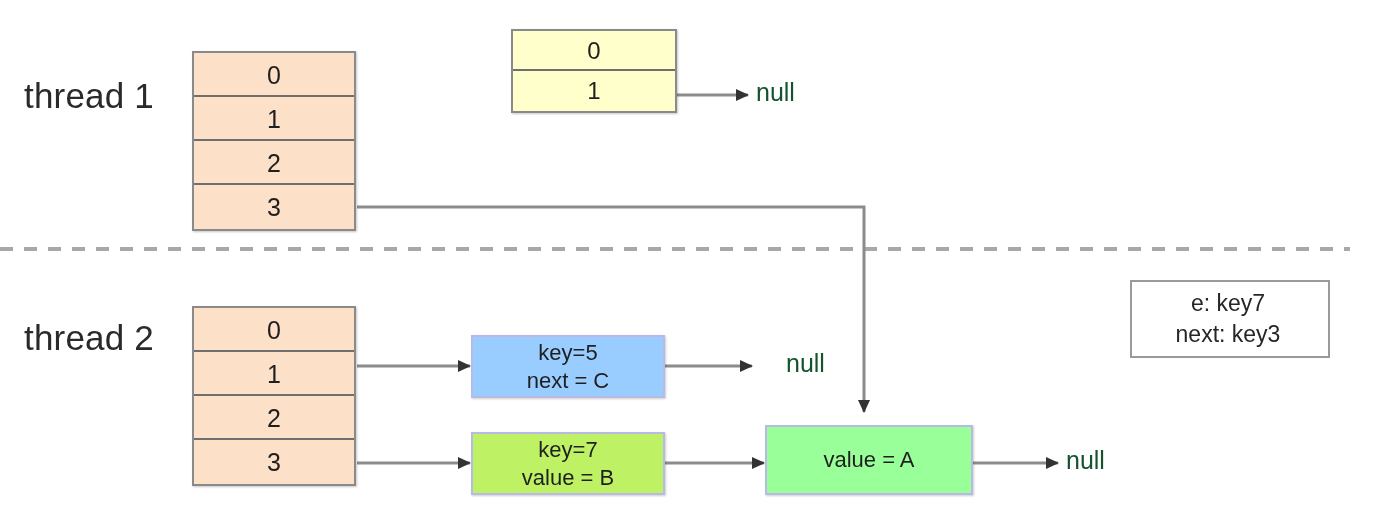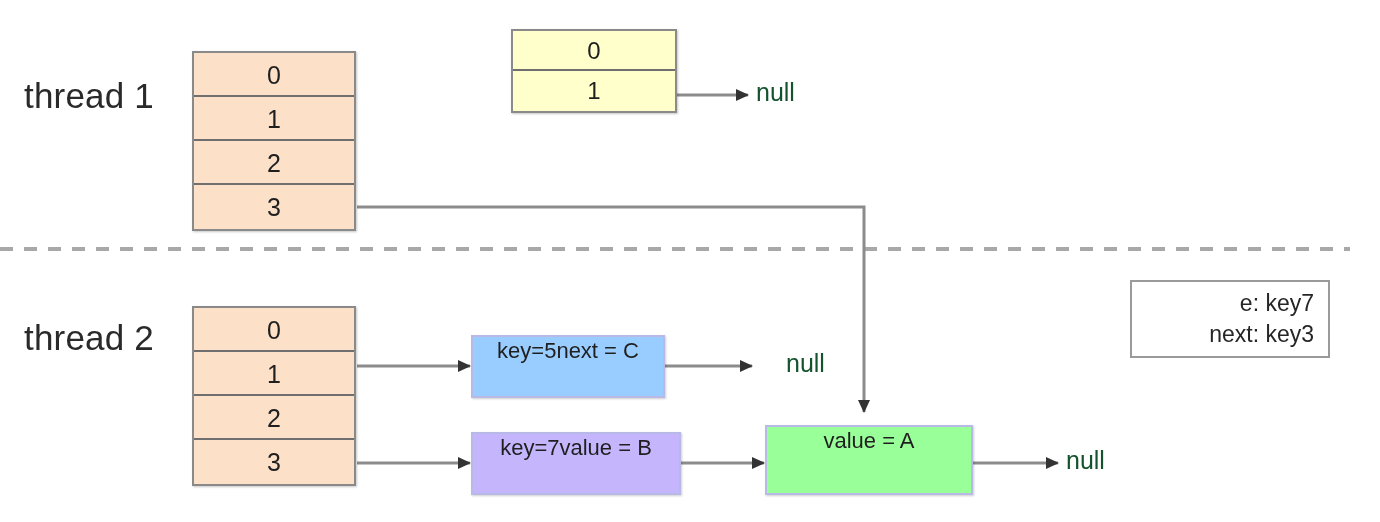--- a/index.html
+++ b/index.html
@@ -49,21 +49,21 @@
     border-bottom: none;
   }
   
   .node-box {
     position: absolute;
     box-sizing: border-box;
     border: 2px solid #b9b9e8;
     text-align: center;
     box-shadow: 1px 1px 2px rgba(0,0,0,0.20);
     display: flex;
-    flex-direction: row;
+    flex-direction: column;
     justify-content: center;
   }
   .node-line {
     font-size: 22px;
     color: #1f1f1f;
     line-height: 28px;
     white-space: nowrap;
   }
   
   .entry-table {
@@ -89,21 +89,21 @@
     font-size: 25px;
     color: #14532d;
     white-space: nowrap;
   }
   
   .state-box {
     position: absolute;
     box-sizing: border-box;
     border: 2px solid #9a9a9a;
     background: #ffffff;
-    text-align: right;
+    text-align: center;
     padding: 6px 14px 6px 10px;
   }
   .state-line {
     font-size: 23px;
     color: #262626;
     line-height: 31px;
     white-space: nowrap;
   }
   
   #wires {
@@ -170,21 +170,21 @@
     <div class="bucket-cell">3</div>
   </div>
 
   <div class="node-box" style="left:471px; top:335px; width:194px; height:63px; background:#99ccff;">
     <div class="node-line">key=5</div>
     <div class="node-line">next = C</div>
   </div>
 
   <div class="null-label" style="left:786px; top:349px;">null</div>
 
-  <div class="node-box" style="left:471px; top:432px; width:210px; height:63px; background:#c4b5fd;">
+  <div class="node-box" style="left:471px; top:432px; width:194px; height:63px; background:#bef264;">
     <div class="node-line">key=7</div>
     <div class="node-line">value = B</div>
   </div>
 
   <div class="node-box" style="left:765px; top:425px; width:208px; height:70px; background:#99ff99;">
     <div class="node-line">value = A</div>
   </div>
 
   <div class="null-label" style="left:1066px; top:446px;">null</div>
 

